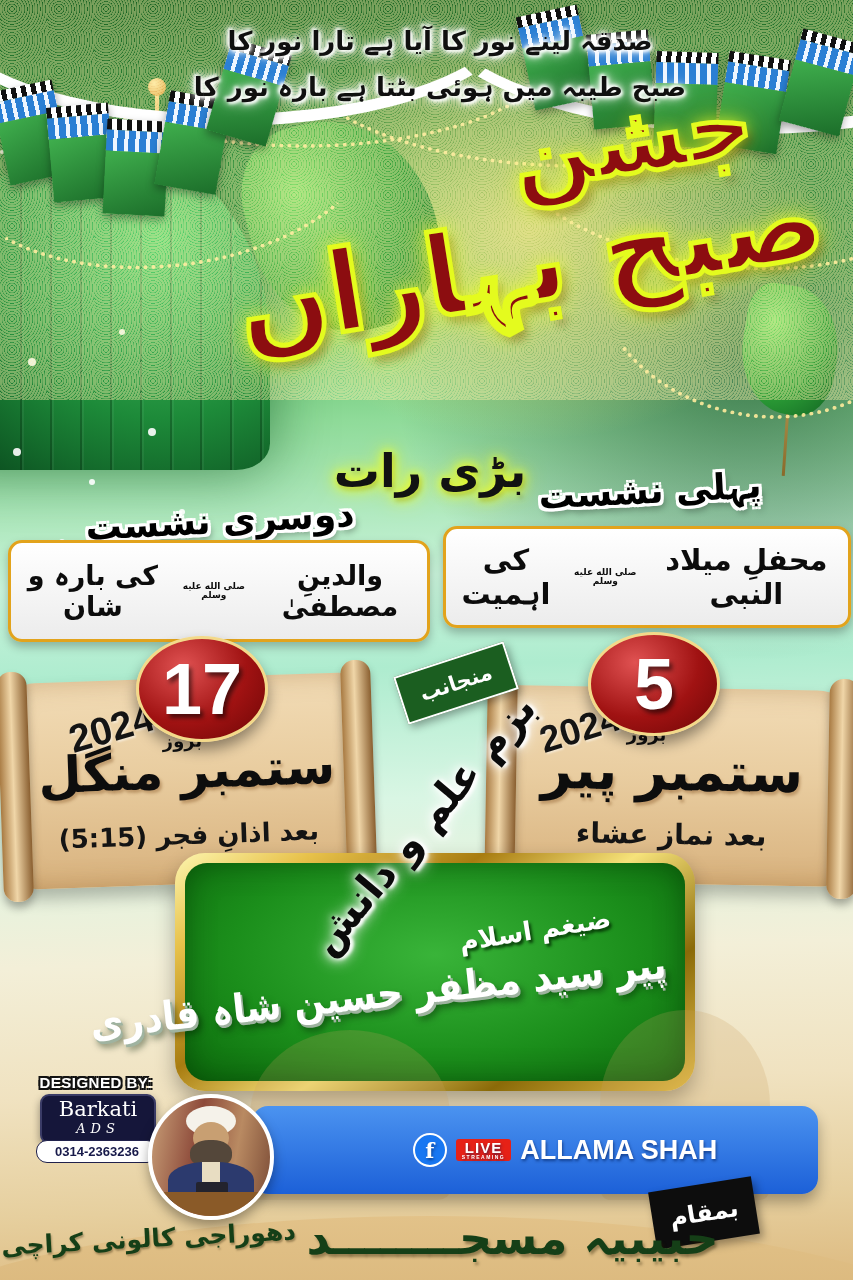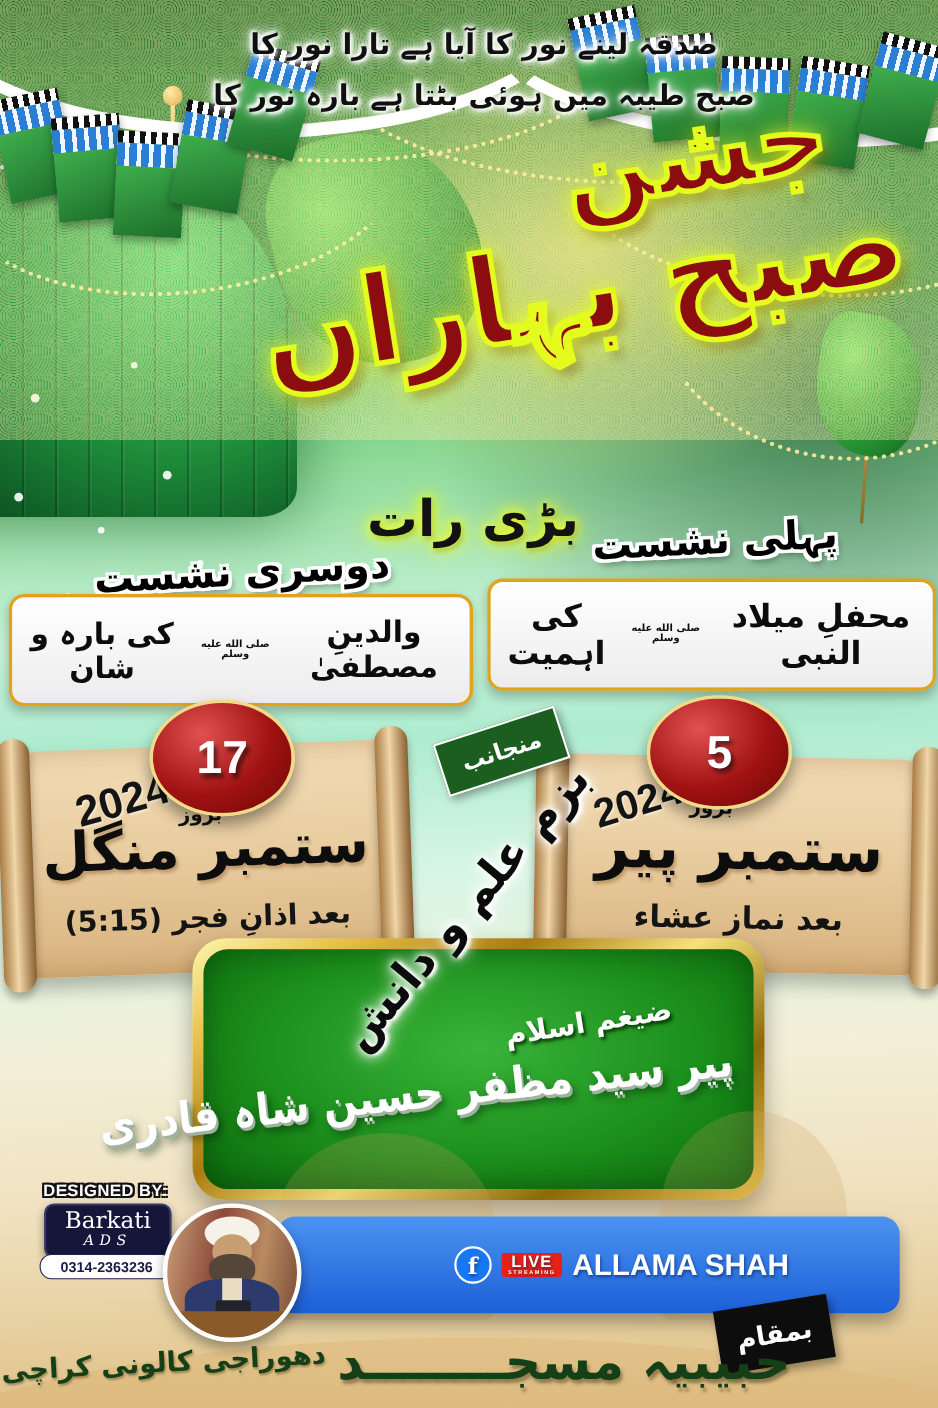--- a/index.html
+++ b/index.html
@@ -75,21 +75,21 @@
   
   .scroll{background:linear-gradient(180deg,#f2dcb6 0%,#e9cda0 45%,#d8b27e 100%);
     box-shadow:0 10px 16px rgba(0,0,0,.25), inset 0 0 26px rgba(140,90,30,.35);}
   .scroll:before,.scroll:after{content:"";position:absolute;top:-6%;width:30px;height:112%;border-radius:14px;
     background:linear-gradient(90deg,#a87a42,#f0d6a8 45%,#8a5f30);box-shadow:0 6px 8px rgba(0,0,0,.3);}
   .scroll:before{left:-12px;} .scroll:after{right:-12px;}
   .scroll-r{left:498px;top:688px;width:348px;height:196px;border-radius:20px 30px 24px 28px/26px 20px 28px 22px;transform:rotate(1deg);}
   .scroll-l{left:12px;top:678px;width:350px;height:206px;border-radius:26px 20px 30px 22px/22px 28px 20px 26px;transform:rotate(-2deg);}
   .day-oval{border-radius:50%;border:3px solid #f3d98a;display:flex;align-items:center;justify-content:center;
     background:radial-gradient(at 35% 28%,#e05252 0%,#a01212 55%,#6c0606 100%);
-    box-shadow:0 8px 14px rgba(0,0,0,.4);color:#fff;font-weight:bold;font-size:42px;
+    box-shadow:0 8px 14px rgba(0,0,0,.4);color:#fff;font-weight:bold;font-size:72px;
     font-family:"Liberation Sans",sans-serif;text-shadow:3px 4px 4px rgba(0,0,0,.55);z-index:5;}
   .ov-r{left:588px;top:632px;width:126px;height:98px;}
   .ov-l{left:136px;top:636px;width:126px;height:100px;}
   .scr-year{position:absolute;font-family:"Liberation Sans",sans-serif;font-weight:bold;color:#141414;font-size:37px;
     text-shadow:1px 2px 2px rgba(255,255,255,.5);}
   .scr-byroz{position:absolute;font-size:18px;font-weight:bold;color:#111;}
   .scr-main{position:absolute;width:100%;text-align:center;font-weight:bold;color:#0d0d0d;white-space:nowrap;
     text-shadow:2px 3px 3px rgba(120,70,20,.35);}
   .scr-time{position:absolute;width:100%;text-align:center;font-weight:bold;color:#141414;}
   .y-r{left:40px;top:22px;transform:rotate(-18deg);}

